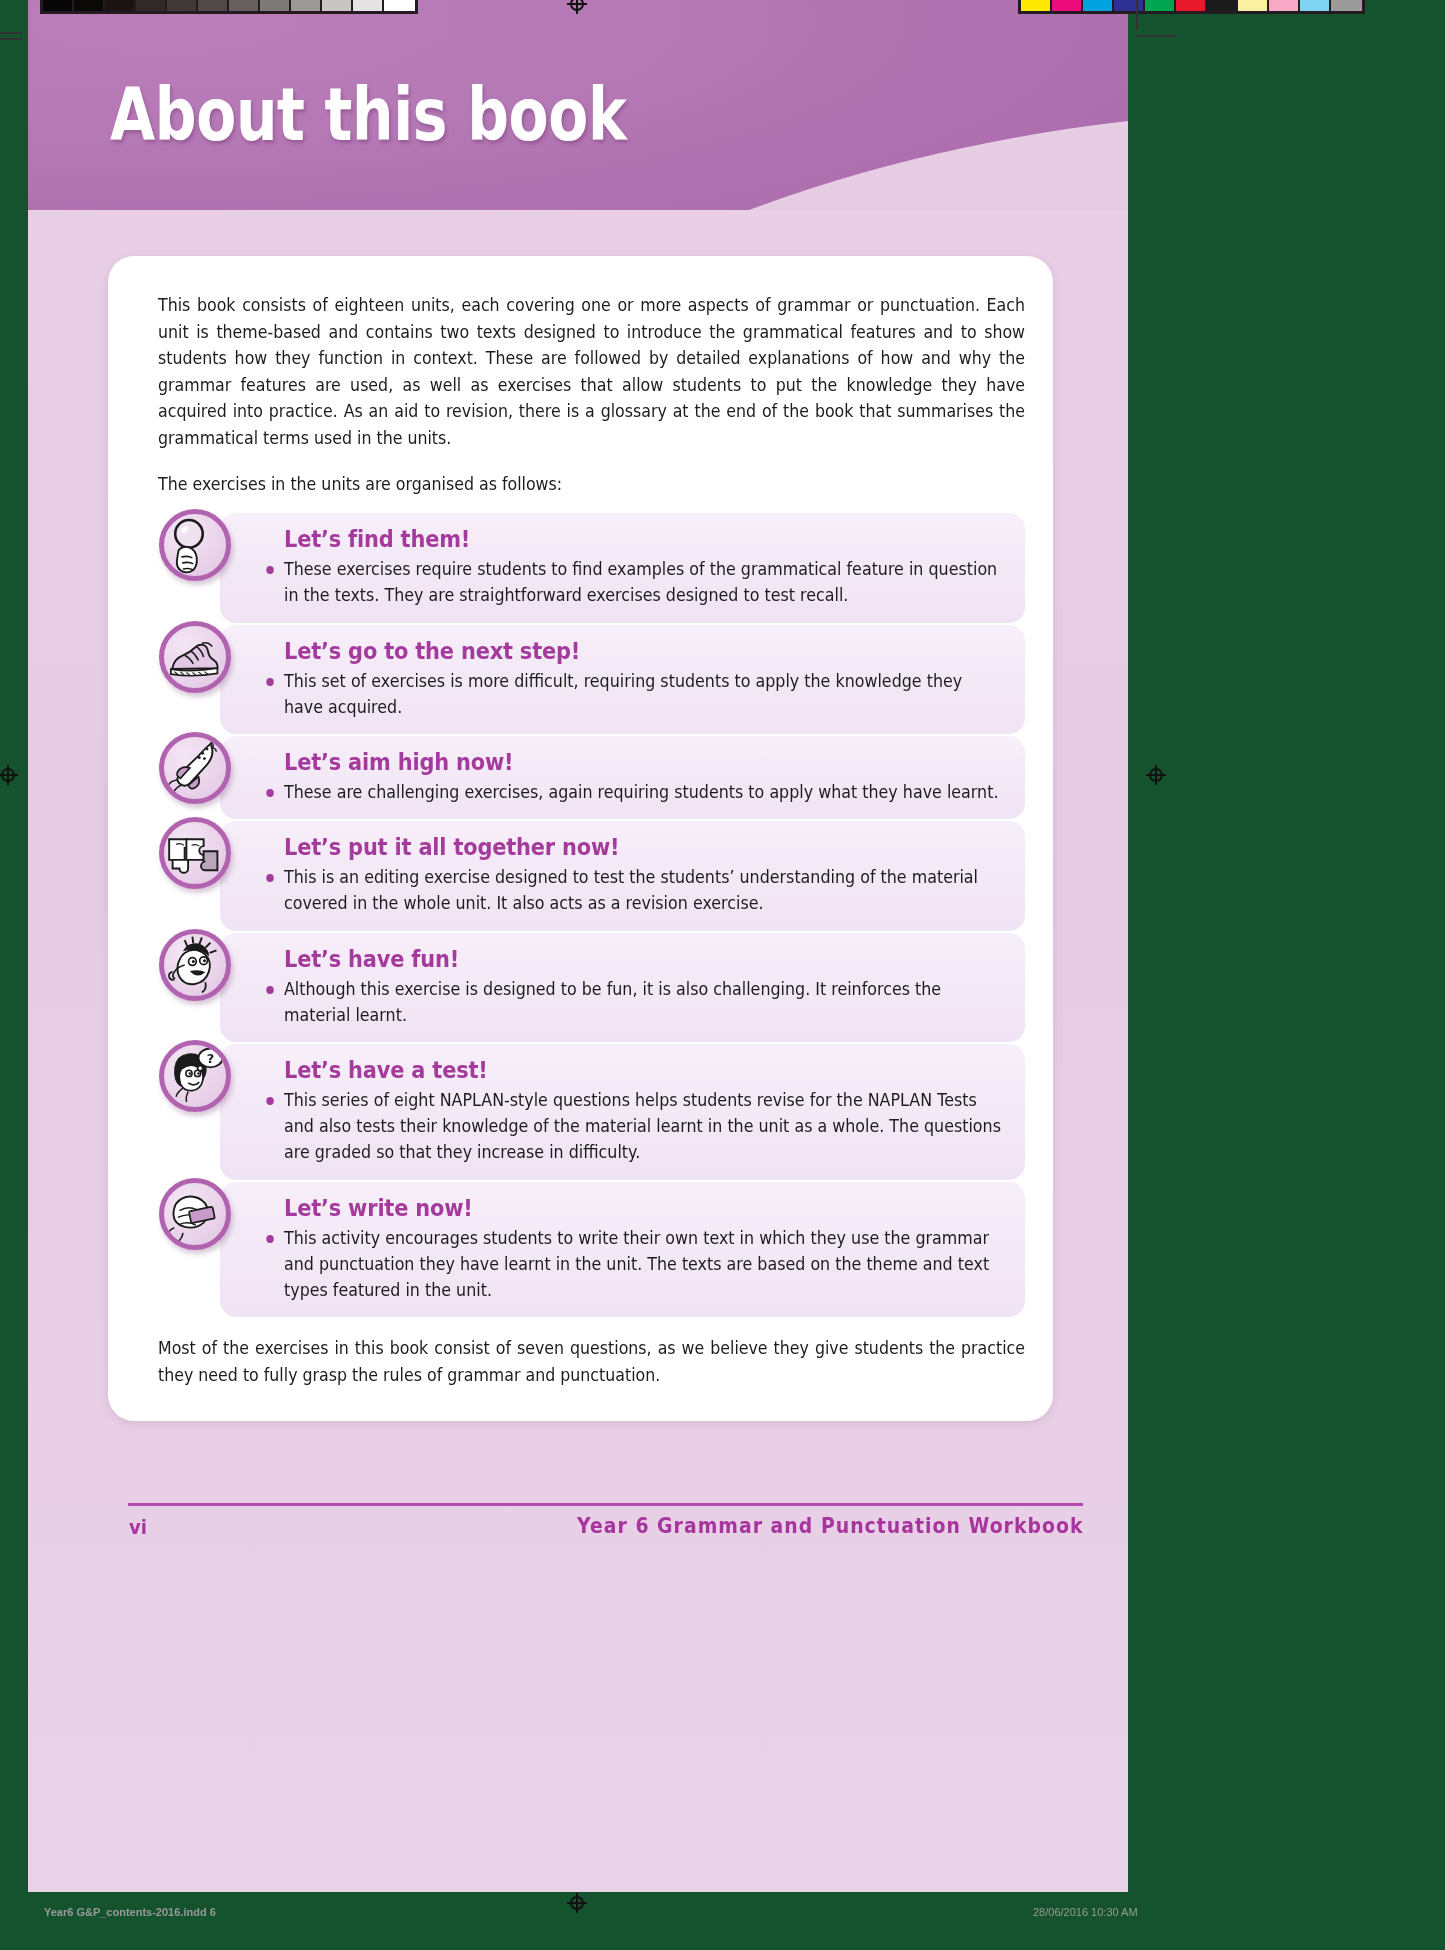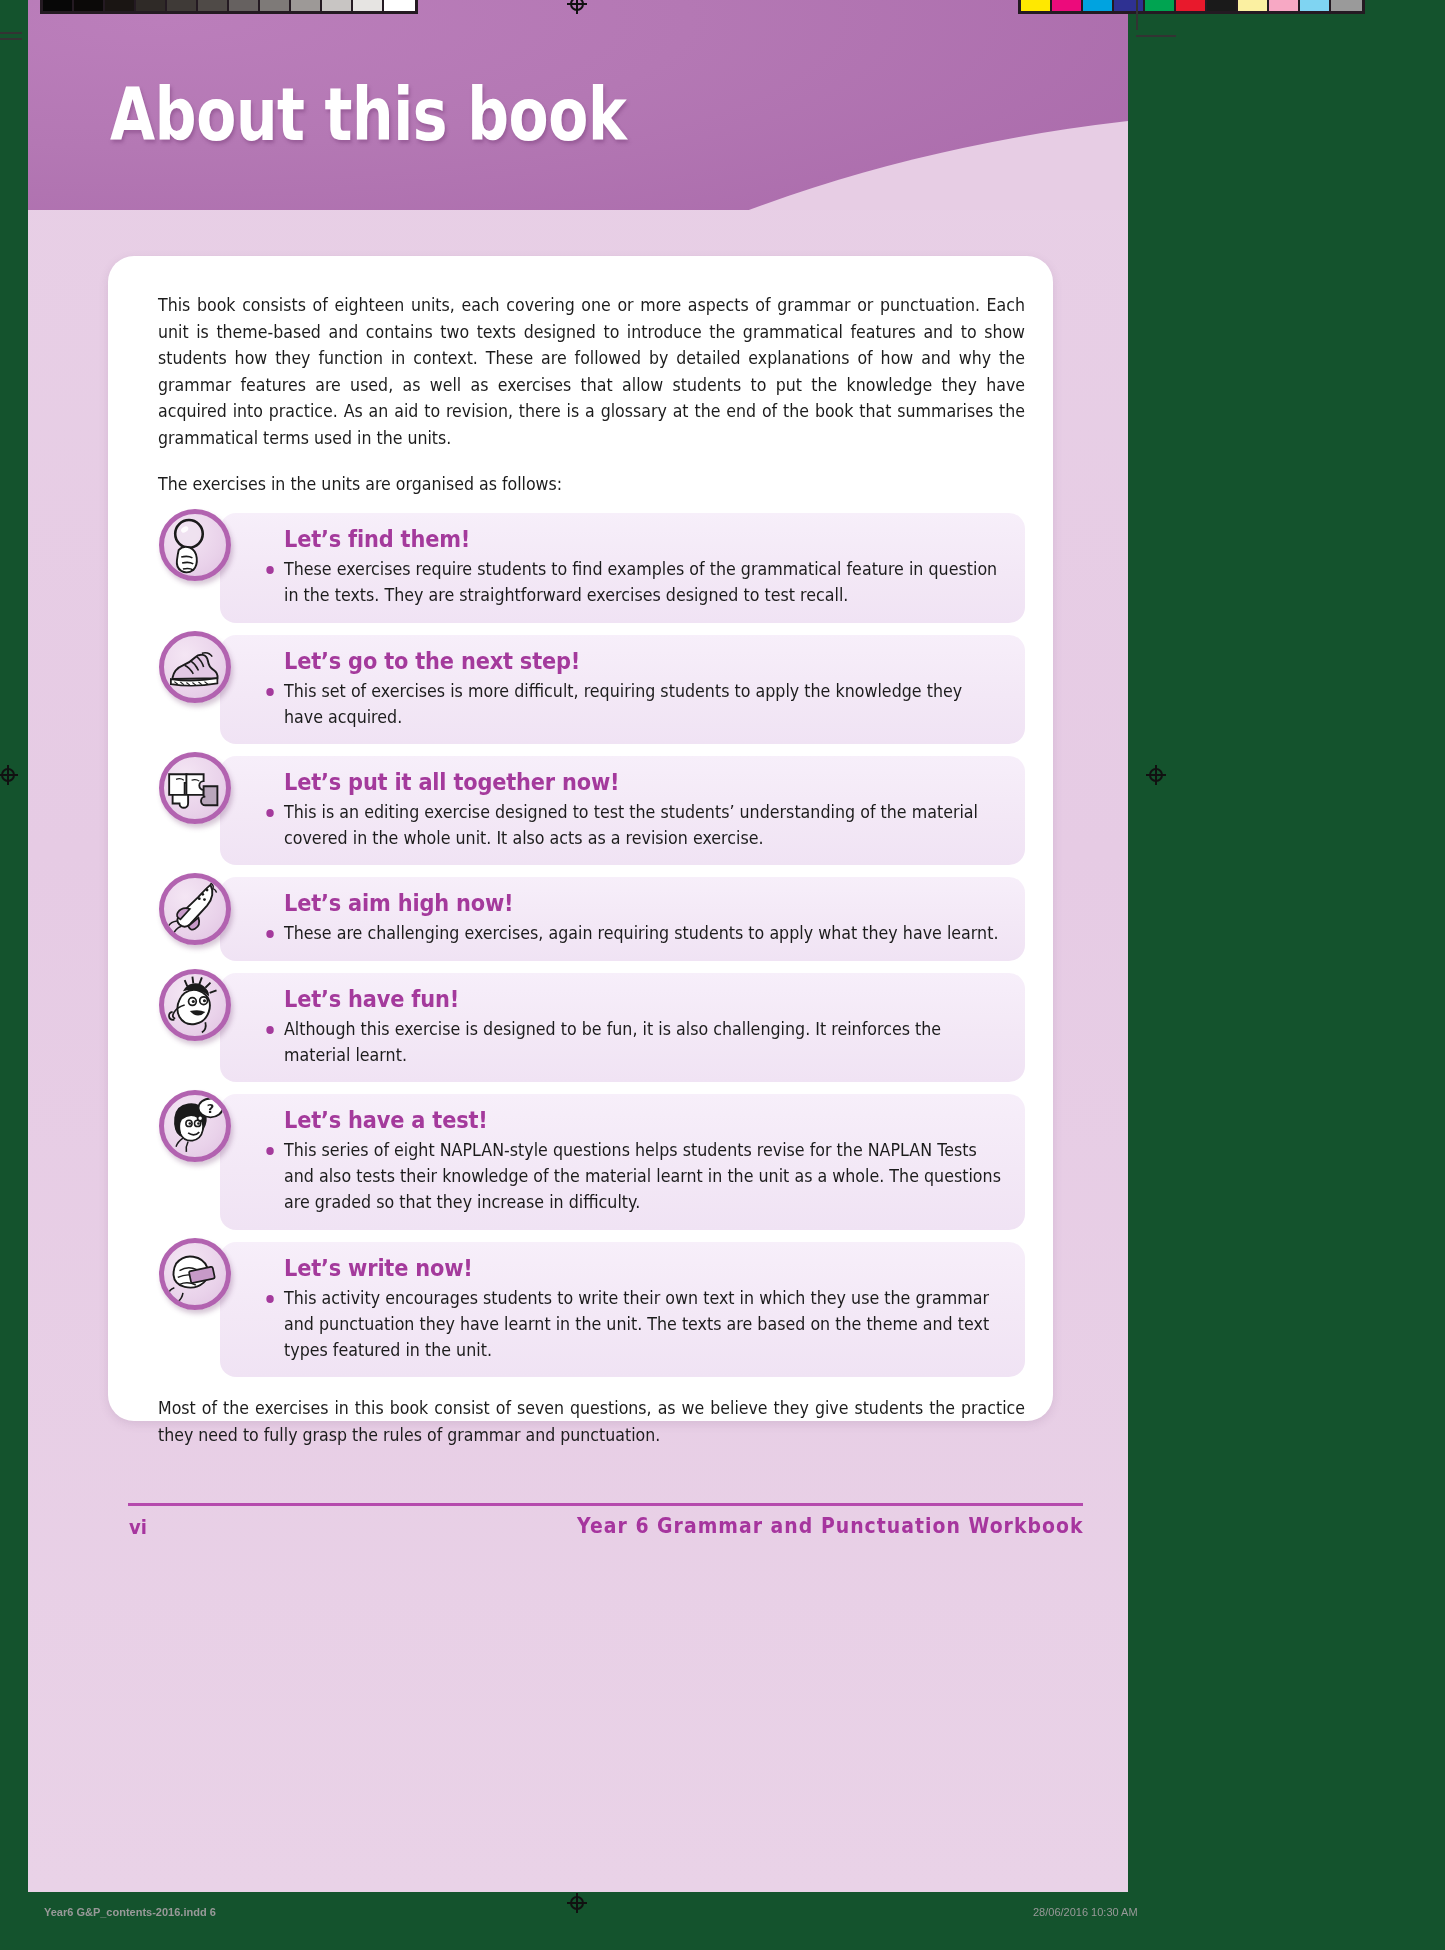--- a/index.html
+++ b/index.html
@@ -168,21 +168,21 @@
     width: 108.7%;
   }
   .body-text.p2 { margin-top: 19px; text-align: left; }
 
   
   .panels { margin-top: 16px; position: relative; }
 
   .panel {
     position: relative;
     margin-left: 62px;
-    margin-bottom: 12px;
+    margin-bottom: 2px;
     background: linear-gradient(180deg, #f7effa 0%, #f3e8f6 55%, #f0e3f4 100%);
     border-radius: 16px;
     padding: 12px 20px 14px 64px;
     min-height: 78px;
   }
 
   .panel-head {
     font-family: "DejaVu Sans", sans-serif;
     font-weight: 700;
     font-size: 22.5px;
@@ -346,53 +346,53 @@
           <div class="panel-head">Let’s go to the next step!</div>
           <div class="panel-li">
             <span class="dot"></span>
             <span>This set of exercises is more difficult, requiring students to apply the knowledge they have acquired.</span>
           </div>
         </div>
 
         <div class="panel">
           <div class="badge">
             <svg viewBox="0 0 72 72">
-              <path d="M6 20 h20 a5 5 0 0 1 0 10 h-2 v14 h-18 z" fill="#fff" stroke="#1b1b1b" stroke-width="2.2"></path>
-              <path d="M26 20 h20 v8 a5 5 0 0 0 0 10 v6 h-20 z" fill="#fff" stroke="#1b1b1b" stroke-width="2.2"></path>
-              <path d="M10 44 h18 v10 a5 5 0 0 1 -10 0 h-8 z" fill="#fff" stroke="#1b1b1b" stroke-width="2.2"></path>
-              <path d="M46 34 h16 v22 h-14 a5 5 0 0 1 0 -10 h-2 z" fill="#b9a6bb" stroke="#1b1b1b" stroke-width="2.2"></path>
-              <path d="M14 26 q5 -2 9 1" stroke="#1b1b1b" stroke-width="1.4" fill="none"></path>
-              <path d="M32 27 q5 -2 9 1" stroke="#1b1b1b" stroke-width="1.4" fill="none"></path>
-            </svg>
-          </div>
-          <div class="panel-head">Let’s put it all together now!</div>
-          <div class="panel-li">
-            <span class="dot"></span>
-            <span>This is an editing exercise designed to test the students’ understanding of the material covered in the whole unit. It also acts as a revision exercise.</span>
-          </div>
-        </div>
-
-        <div class="panel">
-          <div class="badge">
-            <svg viewBox="0 0 72 72">
               <path d="M54 8 q6 12 -4 24 l-20 22 q-6 5 -12 0 q-5 -5 0 -11 l22 -21 q8 -9 14 -14 z" fill="#fff" stroke="#1b1b1b" stroke-width="2.2"></path>
               <circle cx="45" cy="19" r="1.6" fill="#1b1b1b"></circle>
               <circle cx="50" cy="14" r="1.6" fill="#1b1b1b"></circle>
               <circle cx="41" cy="24" r="1.6" fill="#1b1b1b"></circle>
               <circle cx="47" cy="25" r="1.6" fill="#1b1b1b"></circle>
               <path d="M30 36 q-9 -3 -14 4 q-3 5 3 8 z" fill="#c79ac8" stroke="#1b1b1b" stroke-width="2"></path>
               <path d="M40 46 q3 9 -4 13 q-5 3 -8 -3 z" fill="#c79ac8" stroke="#1b1b1b" stroke-width="2"></path>
               <path d="M20 56 q-7 3 -9 9 M15 50 q-7 1 -10 6" stroke="#1b1b1b" stroke-width="1.8" fill="none"></path>
               <path d="M54 6 q4 2 3 6 M56 12 q4 1 5 5" stroke="#1b1b1b" stroke-width="1.6" fill="none"></path>
             </svg>
           </div>
           <div class="panel-head">Let’s aim high now!</div>
           <div class="panel-li">
             <span class="dot"></span>
             <span>These are challenging exercises, again requiring students to apply what they have learnt.</span>
+          </div>
+        </div>
+
+        <div class="panel">
+          <div class="badge">
+            <svg viewBox="0 0 72 72">
+              <path d="M6 20 h20 a5 5 0 0 1 0 10 h-2 v14 h-18 z" fill="#fff" stroke="#1b1b1b" stroke-width="2.2"></path>
+              <path d="M26 20 h20 v8 a5 5 0 0 0 0 10 v6 h-20 z" fill="#fff" stroke="#1b1b1b" stroke-width="2.2"></path>
+              <path d="M10 44 h18 v10 a5 5 0 0 1 -10 0 h-8 z" fill="#fff" stroke="#1b1b1b" stroke-width="2.2"></path>
+              <path d="M46 34 h16 v22 h-14 a5 5 0 0 1 0 -10 h-2 z" fill="#b9a6bb" stroke="#1b1b1b" stroke-width="2.2"></path>
+              <path d="M14 26 q5 -2 9 1" stroke="#1b1b1b" stroke-width="1.4" fill="none"></path>
+              <path d="M32 27 q5 -2 9 1" stroke="#1b1b1b" stroke-width="1.4" fill="none"></path>
+            </svg>
+          </div>
+          <div class="panel-head">Let’s put it all together now!</div>
+          <div class="panel-li">
+            <span class="dot"></span>
+            <span>This is an editing exercise designed to test the students’ understanding of the material covered in the whole unit. It also acts as a revision exercise.</span>
           </div>
         </div>
 
         <div class="panel">
           <div class="badge">
             <svg viewBox="0 0 72 72">
               <path d="M24 22 q12 -8 24 2 q8 8 4 20 q-4 12 -16 14 q-12 2 -18 -8 q-5 -10 0 -20 q2 -5 6 -8 z" fill="#fff" stroke="#1b1b1b" stroke-width="2.2"></path>
               <path d="M22 20 q4 -8 12 -9 q9 -1 15 6 q4 4 3 9 q-6 -6 -14 -7 q-9 -1 -16 1 z" fill="#1b1b1b"></path>
               <path d="M27 14 l-3 -7 M34 11 l-1 -8 M41 12 l3 -8 M48 16 l6 -6 M53 22 l8 -3" stroke="#1b1b1b" stroke-width="2.2" fill="none"></path>
               <circle cx="33" cy="32" r="4.5" fill="#fff" stroke="#1b1b1b" stroke-width="2"></circle>

